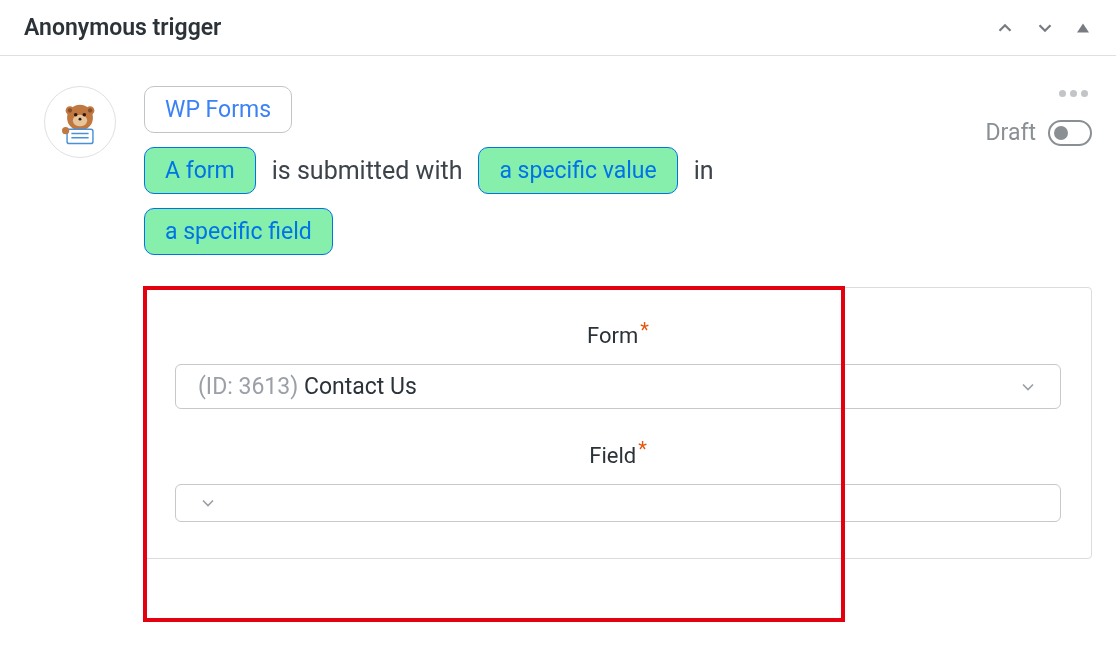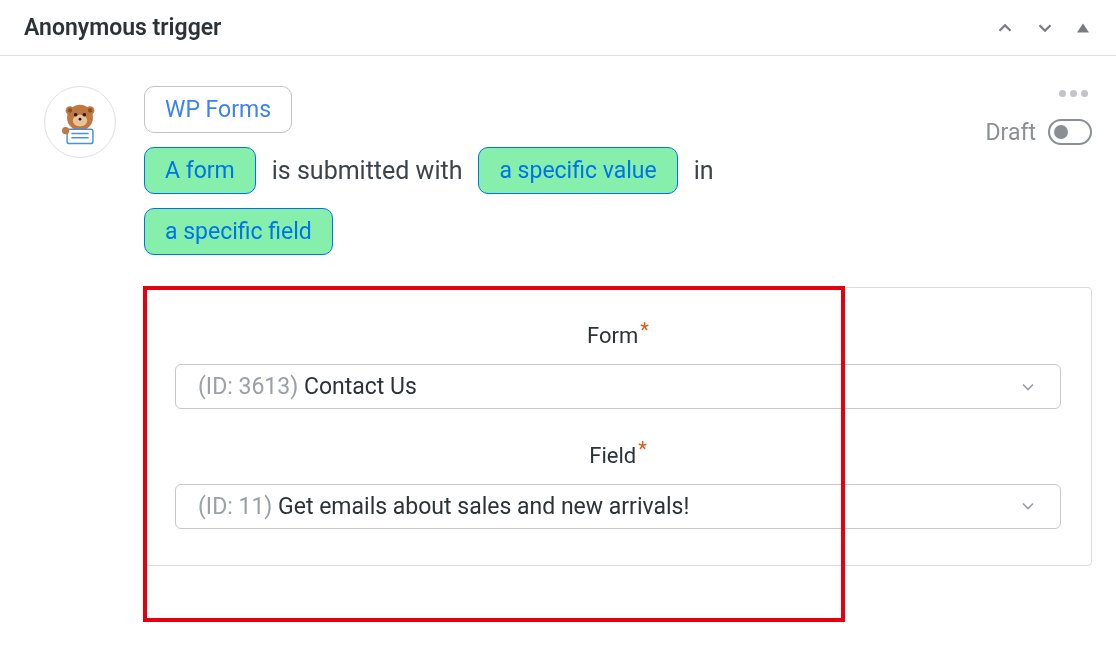--- a/index.html
+++ b/index.html
@@ -90,21 +90,21 @@
     }
     .more-btn span {
       width: 7px;
       height: 7px;
       border-radius: 50%;
       background: #c3c4c7;
       display: inline-block;
     }
     .status-row {
       display: flex;
-      align-items: flex-start;
+      align-items: flex-end;
       gap: 12px;
     }
     .status-label {
       font-size: 23px;
       color: #8a8f94;
     }
     .toggle {
       width: 44px;
       height: 26px;
       border: 2px solid #8a8f94;
@@ -286,24 +286,20 @@
           </span>
           <svg class="select-caret" width="20" height="20" viewBox="0 0 24 24" fill="none" stroke="currentColor" stroke-width="2">
               <polyline points="6 9 12 15 18 9"></polyline>
             </svg>
         </div>
       </div>
 
       <div class="field-group" style="margin-bottom:0">
         <span class="field-label">Field</span><span class="req-star">*</span>
         <div class="select">
-          <span class="select-text">
-            <span class="id-part">(ID: 11)</span>
-            <span>Get emails about sales and new arrivals!</span>
-          </span>
           <svg class="select-caret" width="20" height="20" viewBox="0 0 24 24" fill="none" stroke="currentColor" stroke-width="2">
               <polyline points="6 9 12 15 18 9"></polyline>
             </svg>
         </div>
       </div>
     </div>
   </div>
 </div>
 
 </body></html>

